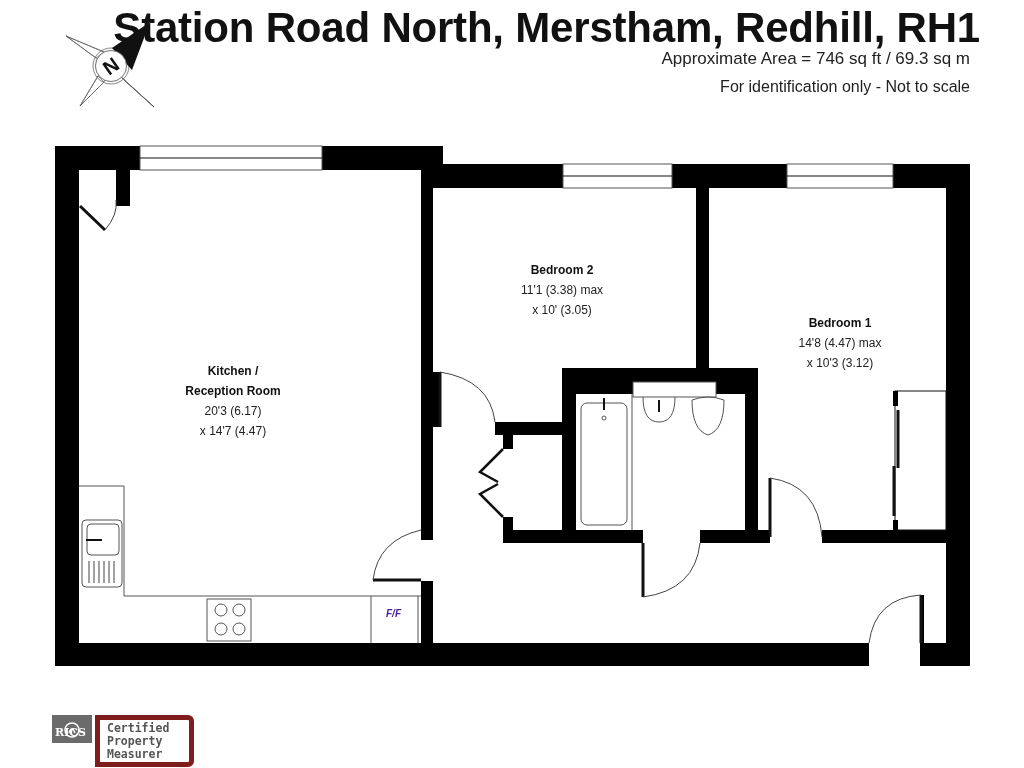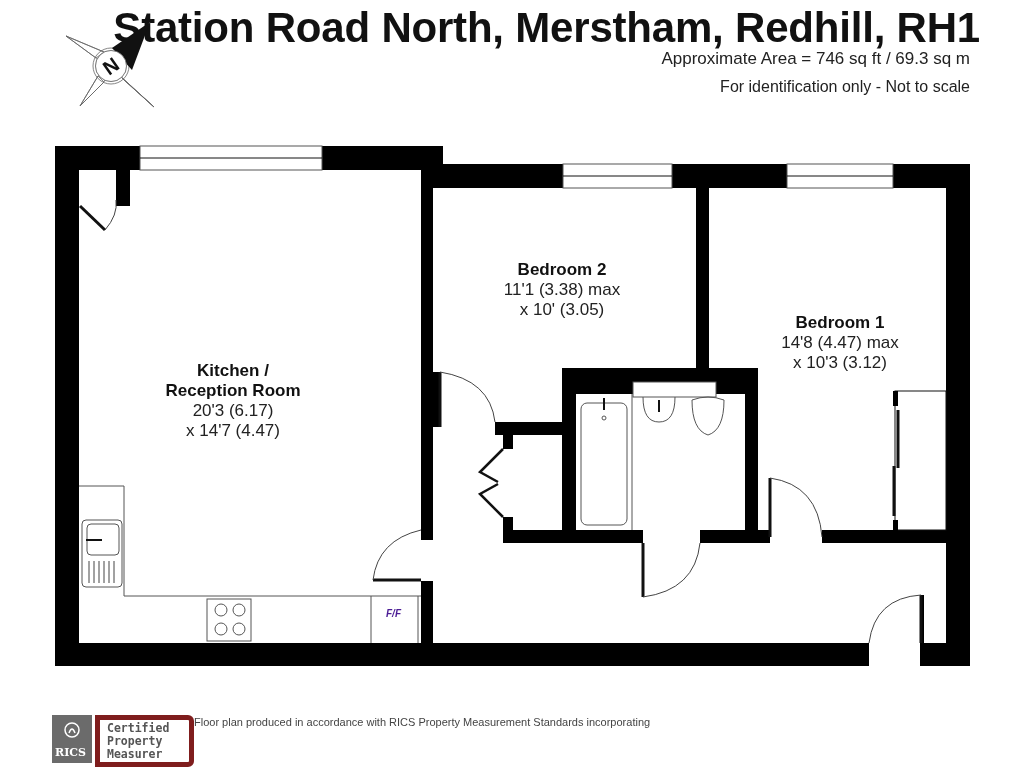--- a/index.html
+++ b/index.html
@@ -2,26 +2,26 @@
 <html><head>
 <meta charset="utf-8">
 <style>
   html, body { margin:0; padding:0; background:#ffffff; }
   body { width:1024px; height:768px; position:relative; overflow:hidden; font-family:"Liberation Sans", sans-serif; color:#111; }
   .title { position:absolute; right:44px; top:4px; font-size:42px; font-weight:bold; letter-spacing:-0.2px; white-space:nowrap; }
   .area { position:absolute; right:54px; top:49px; font-size:17px; white-space:nowrap; color:#222; }
   .ident { position:absolute; right:54px; top:78px; font-size:16px; white-space:nowrap; color:#222; }
   .compass { position:absolute; left:66px; top:20px; width:90px; height:92px; }
   .plan { position:absolute; left:0; top:0; width:1024px; height:768px; }
-  .room-label { position:absolute; text-align:center; font-size:17px; line-height:20px; color:#222; white-space:nowrap; transform:translateX(-50%); }
+  .room-label { position:absolute; text-align:center; font-size:12px; line-height:20px; color:#222; white-space:nowrap; transform:translateX(-50%); }
   .room-label .name { font-weight:bold; display:block; color:#111; }
   .room-label .dim { display:block; }
   .ff { position:absolute; left:386px; top:608px; font-size:10px; font-weight:bold; font-style:italic; color:#4c1d95; }
   .footer { position:absolute; left:52px; top:715px; height:44px; }
-  .rics-box { position:absolute; left:0; top:0; width:40px; height:48px; background:#6b6b6b; }
+  .rics-box { position:absolute; left:0; top:0; width:40px; height:28px; background:#6b6b6b; }
   .rics-text { position:absolute; left:3px; bottom:4px; font-size:11px; font-weight:bold; color:#fff; font-family:"DejaVu Serif", serif; }
   .rics-emblem { position:absolute; left:11px; top:6px; width:18px; height:18px; }
   .cert-box { position:absolute; left:43px; top:0; width:89px; height:42px; border:5px solid #7f1d1d; border-radius:0 6px 6px 0; }
   .cert-text { position:absolute; left:7px; top:2px; font-family:"DejaVu Sans Mono", monospace; font-size:11.5px; line-height:13px; font-weight:bold; color:#555; }
   .legal { position:absolute; left:142px; top:0; font-size:11px; line-height:14px; color:#444; white-space:nowrap; }
 </style>
 </head>
 <body>
 
 <div class="title">Station Road North, Merstham, Redhill, RH1</div>
@@ -196,15 +196,14 @@
     <span class="rics-text">RICS</span>
   </div>
   <div class="cert-box">
     <div class="cert-text">
       <div>Certified</div>
       <div>Property</div>
       <div>Measurer</div>
     </div>
   </div>
   <div class="legal">
-    <div>Floor plan produced in accordance with RICS Property Measurement Standards incorporating</div>
   </div>
 </div>
 
 </body></html>

